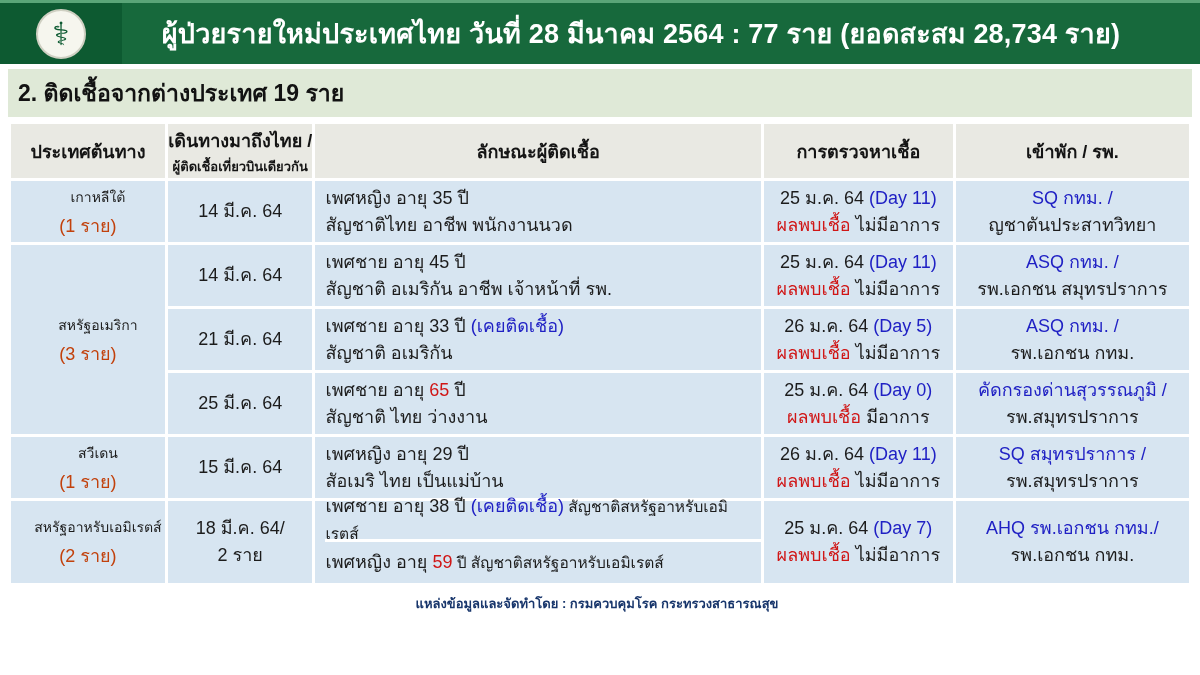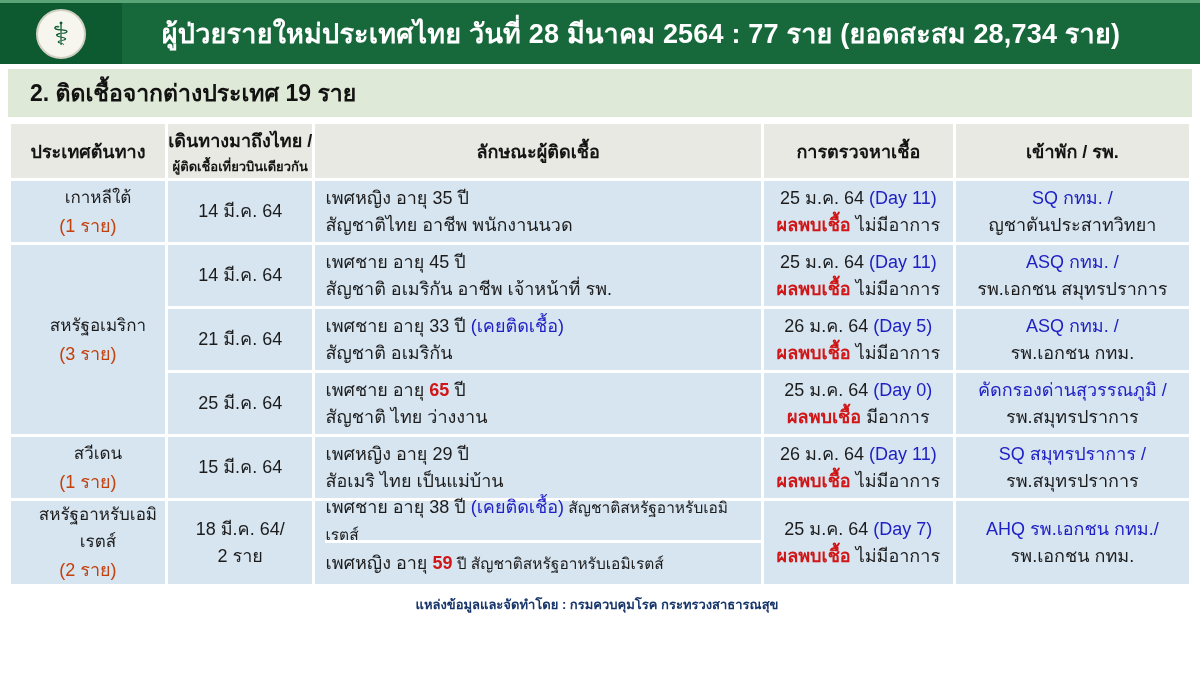--- a/index.html
+++ b/index.html
@@ -48,21 +48,21 @@
   
   .content { padding: 5px 8px 0 8px; }
 
   .section-strip {
     background: #dfe9d7;
     height: 48px;
     display: flex; align-items: center;
     font-size: 23px;
     font-weight: bold;
     color: #121212;
-    padding-left: 22px;
+    padding-left: 10px;
     margin-bottom: 4px;
   }
   .navy-bar {
     background: #192971;
     height: 44px;
     display: flex; align-items: center; justify-content: center;
     color: #ffffff;
     font-size: 22px;
     font-weight: bold;
     margin-bottom: 2px;
@@ -91,22 +91,22 @@
     vertical-align: middle;
     text-align: center;
     line-height: 27px;
   }
   tr.case-row td { height: 61px; }
   tr.case-row-tall td { height: 82px; }
 
   td.c-desc { text-align: left; padding-left: 10px; }
 
   .t-blue { color: #2021c4; }
-  .t-red  { color: #d01616; font-weight: bold; }
-  .country-name { font-size: 17px; margin-left: 20px; }
+  .t-red  { color: #d01616; font-weight: normal; }
+  .country-name { font-size: 14px; margin-left: 20px; }
   .country-count { color: #c2410c; font-size: 18px; margin-top: 2px; }
   .stay-line1 { color: #2021c4; }
   .result-line .t-red { margin-right: 5px; }
   .small-tail { font-size: 15.5px; }
 
   .uae-sub { height: 41px; display: flex; align-items: center; }
   .uae-sub.first { border-bottom: 3px solid #ffffff; }
 
   
   .footer-note {

